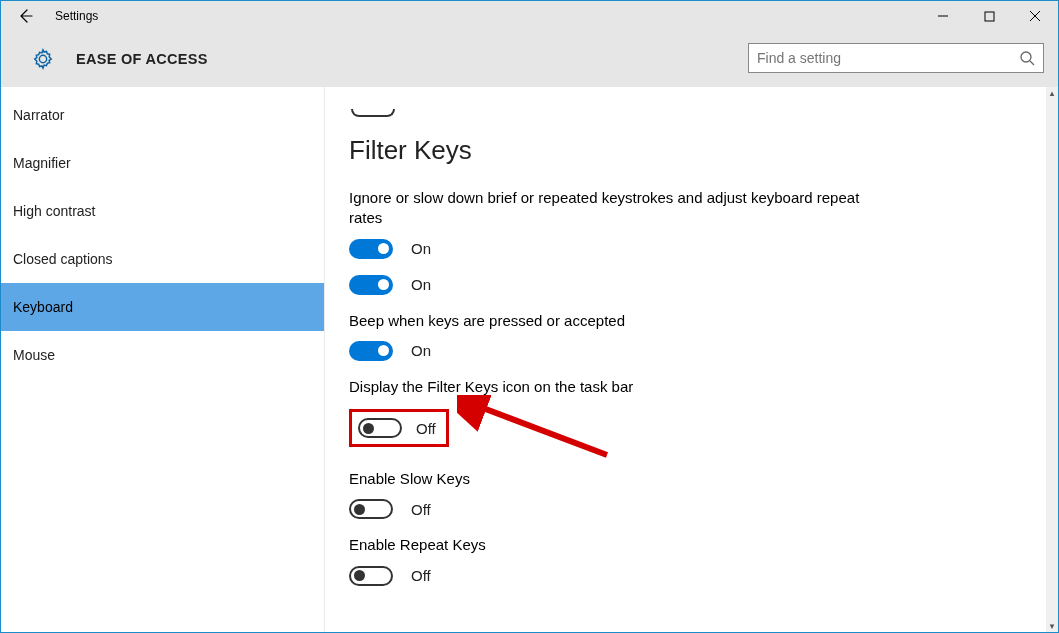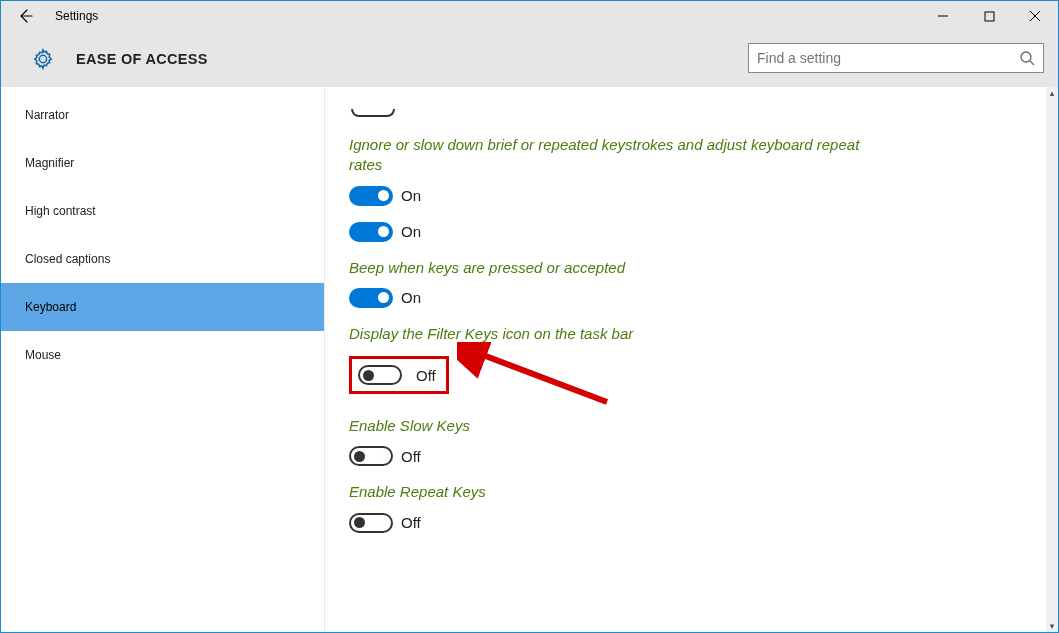--- a/index.html
+++ b/index.html
@@ -79,22 +79,22 @@
   }
   .sidebar {
     width: 324px; min-width: 324px;
     border-right: 1px solid #e9e9e9;
     padding-top: 4px;
     background: #fff;
   }
   .sidebar .item {
     height: 48px;
     display: flex; align-items: center;
-    padding-left: 24px;
-    font-size: 12px; color: #222;
+    padding-left: 12px;
+    font-size: 14px; color: #222;
     cursor: default;
   }
   .sidebar .item.selected {
     background: #5ea7e6; color: #000;
   }
 
   .content-wrap {
     flex: 1; position: relative; min-width: 0;
   }
   .content {
@@ -123,24 +123,24 @@
     margin-bottom: 18px;
   }
 
   h2.section {
     font-size: 26px; font-weight: 400; color: #222;
     margin-bottom: 22px;
   }
 
   .setting { margin-bottom: 16px; }
   .setting .label {
-    font-size: 15px; color: #4d7c0f; line-height: 1.35;
-    margin-bottom: 10px; max-width: 520px; font-style: italic;
-  }
-  .toggle-row { display: flex; align-items: center; gap: 8px; }
+    font-size: 15px; color: #000000; line-height: 1.35;
+    margin-bottom: 10px; max-width: 520px;
+  }
+  .toggle-row { display: flex; align-items: center; gap: 18px; }
   .toggle {
     width: 44px; height: 20px; border-radius: 14px;
     position: relative;
     box-sizing: border-box;
   }
   .toggle.on { background: #0078d7; }
   .toggle.on .knob {
     width: 11px; height: 11px; border-radius: 50%;
     background: #fff; position: absolute; right: 4px; top: 4.5px;
   }
@@ -238,20 +238,21 @@
       <div class="item">
           <span>Mouse</span>
         </div>
     </div>
 
     <div class="content-wrap">
       <div class="content">
 
         <div class="cutoff-toggle"></div>
 
+        <h2 class="section">Filter Keys</h2>
 
         <div class="setting">
           <div class="label">Ignore or slow down brief or repeated keystrokes and adjust keyboard repeat rates</div>
           <div class="toggle-row">
             <div class="toggle on">
                 <div class="knob"></div>
               </div>
             <span class="toggle-state">On</span>
           </div>
         </div>

